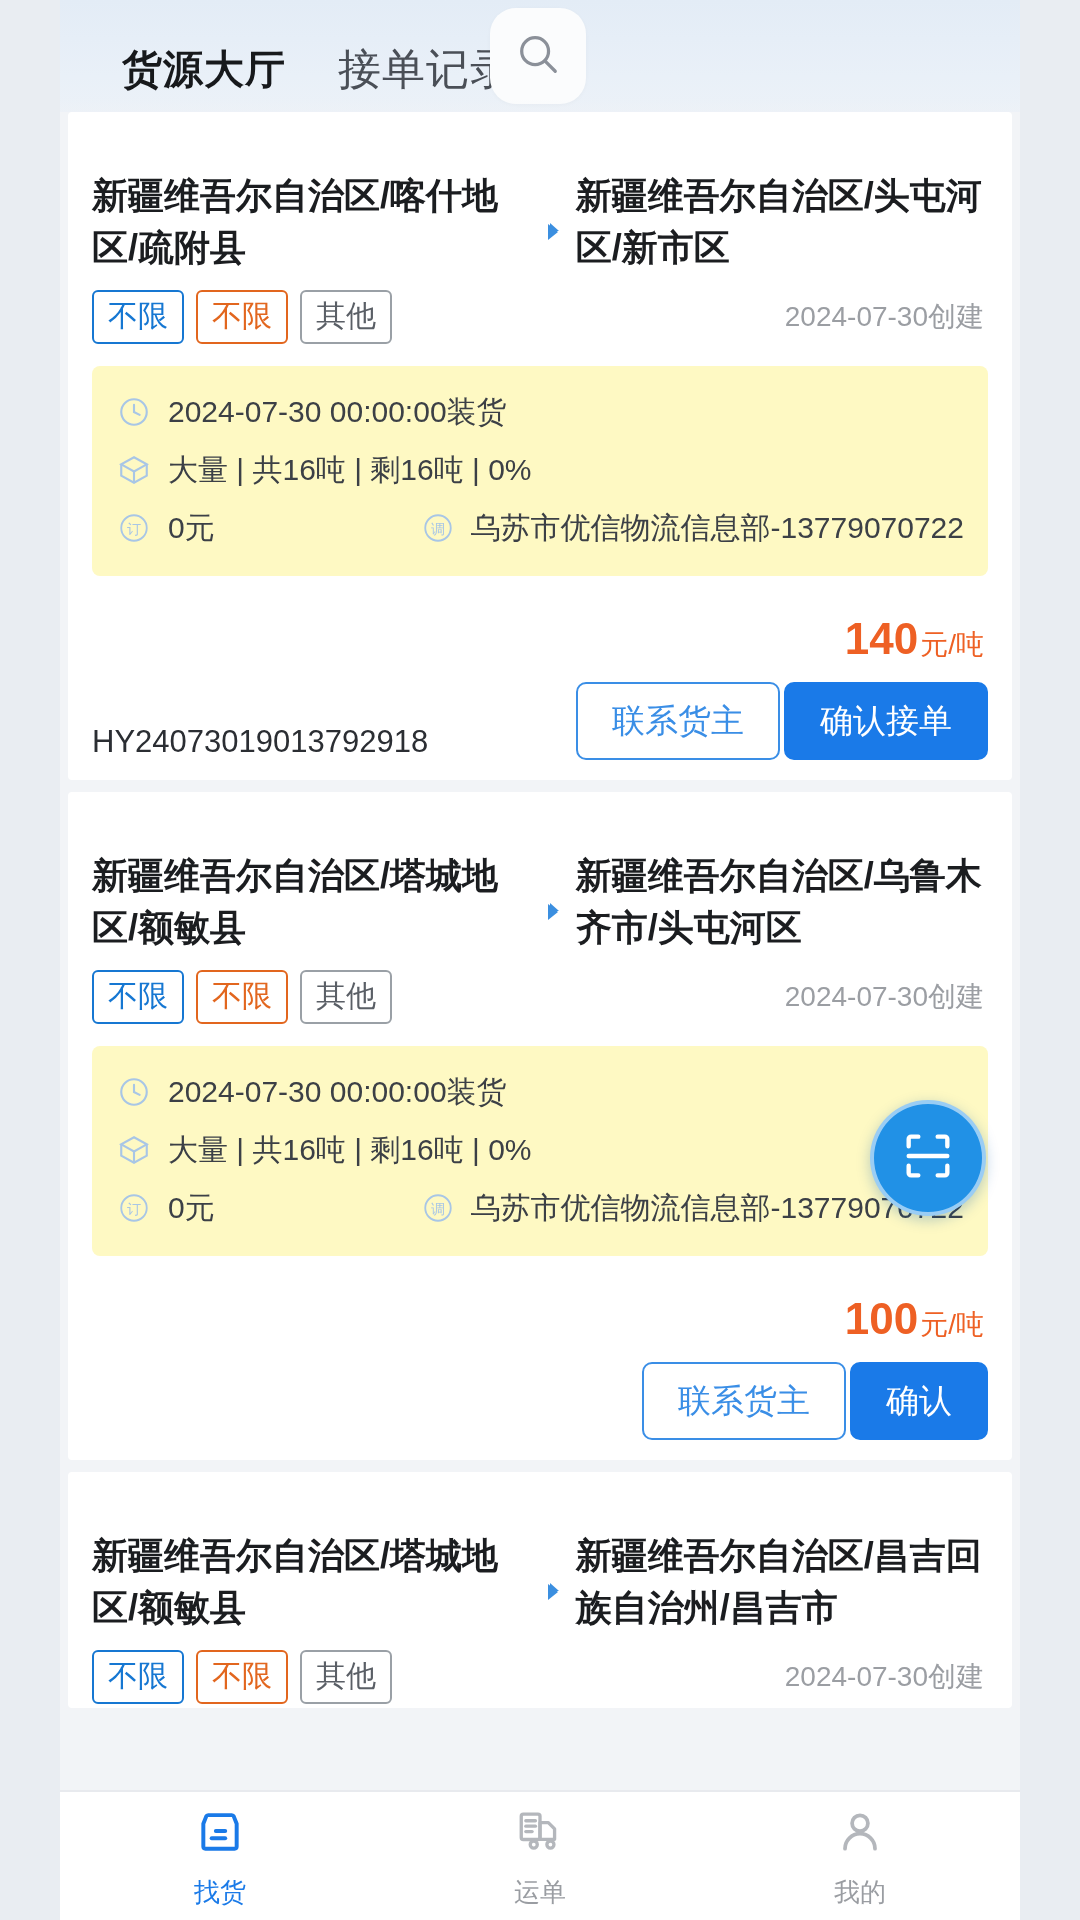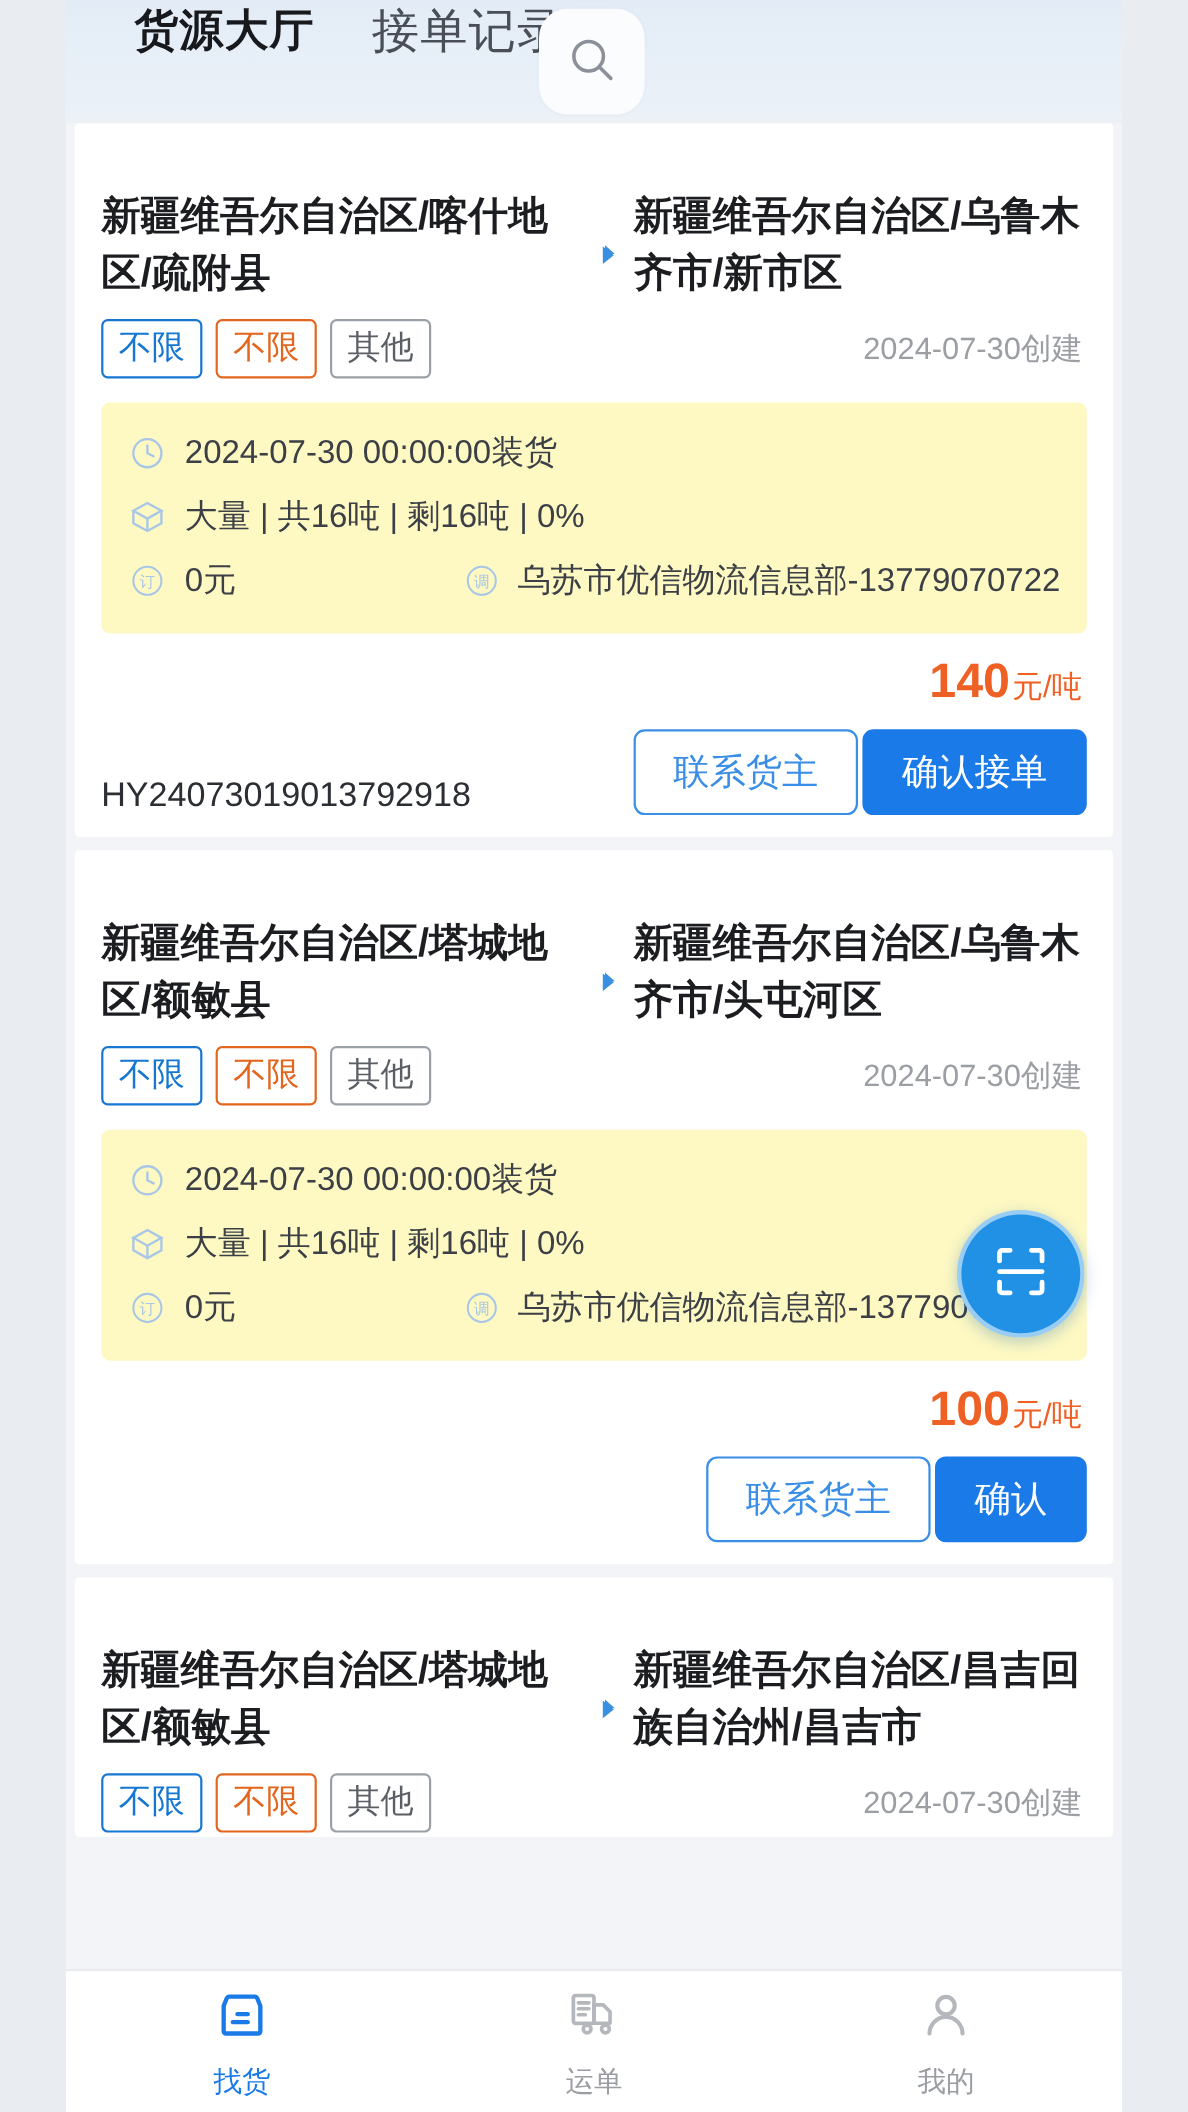--- a/index.html
+++ b/index.html
@@ -21,20 +21,21 @@
     background: #f2f4f7;
     overflow: hidden;
   }
 
   
   .header {
     position: relative;
     height: 139px;
     background: linear-gradient(180deg,#e3ecf6 0%, #e9f0f8 55%, #eef2f7 100%);
     display: flex;
+    align-items: center;
     padding-left: 62px;
   }
   .header:after{
     content:"";
     position:absolute; left:0; right:0; bottom:0; height:40px;
     background:linear-gradient(180deg, rgba(233,240,248,0) 0%, #eff2f6 100%);
   }
   .tab-title {
     font-size: 40px;
     font-weight: bold;
@@ -150,21 +151,21 @@
     margin-left: auto;
     display: flex;
     align-items: center;
     font-size: 30px;
     color: #3c4046;
   }
   .info-line .right .ic { margin-right: 14px; }
 
   
   .price-row {
-    margin-top: 19px;
+    margin-top: 38px;
     text-align: right;
     padding-right: 4px;
     height: 52px;
   }
   .price-num {
     font-size: 44px;
     font-weight: bold;
     color: #ee6024;
     letter-spacing: 0px;
   }
@@ -271,21 +272,21 @@
           </div>
           <div class="arrow">
             <span>
               <svg width="44" height="28" viewBox="0 0 44 28">
                 <path d="M4 18 L30 18 L30 10 L40 18 L30 26 L30 18" fill="#3b8fe0"></path>
                 <path d="M4 17 L32 17 L32 9 L41 17" fill="#3b8fe0"></path>
               </svg>
             </span>
           </div>
           <div class="route-col to">
-            <div class="route-text">新疆维吾尔自治区/乌鲁木齐市/新市区</div>
+            <div class="route-text">新疆维吾尔自治区/头屯河区/新市区</div>
           </div>
         </div>
 
         <div class="meta-row">
           <div class="tags">
             <span class="tag blue">不限</span>
             <span class="tag orange">不限</span>
             <span class="tag">其他</span>
           </div>
           <div class="create-date">2024-07-30创建</div>

